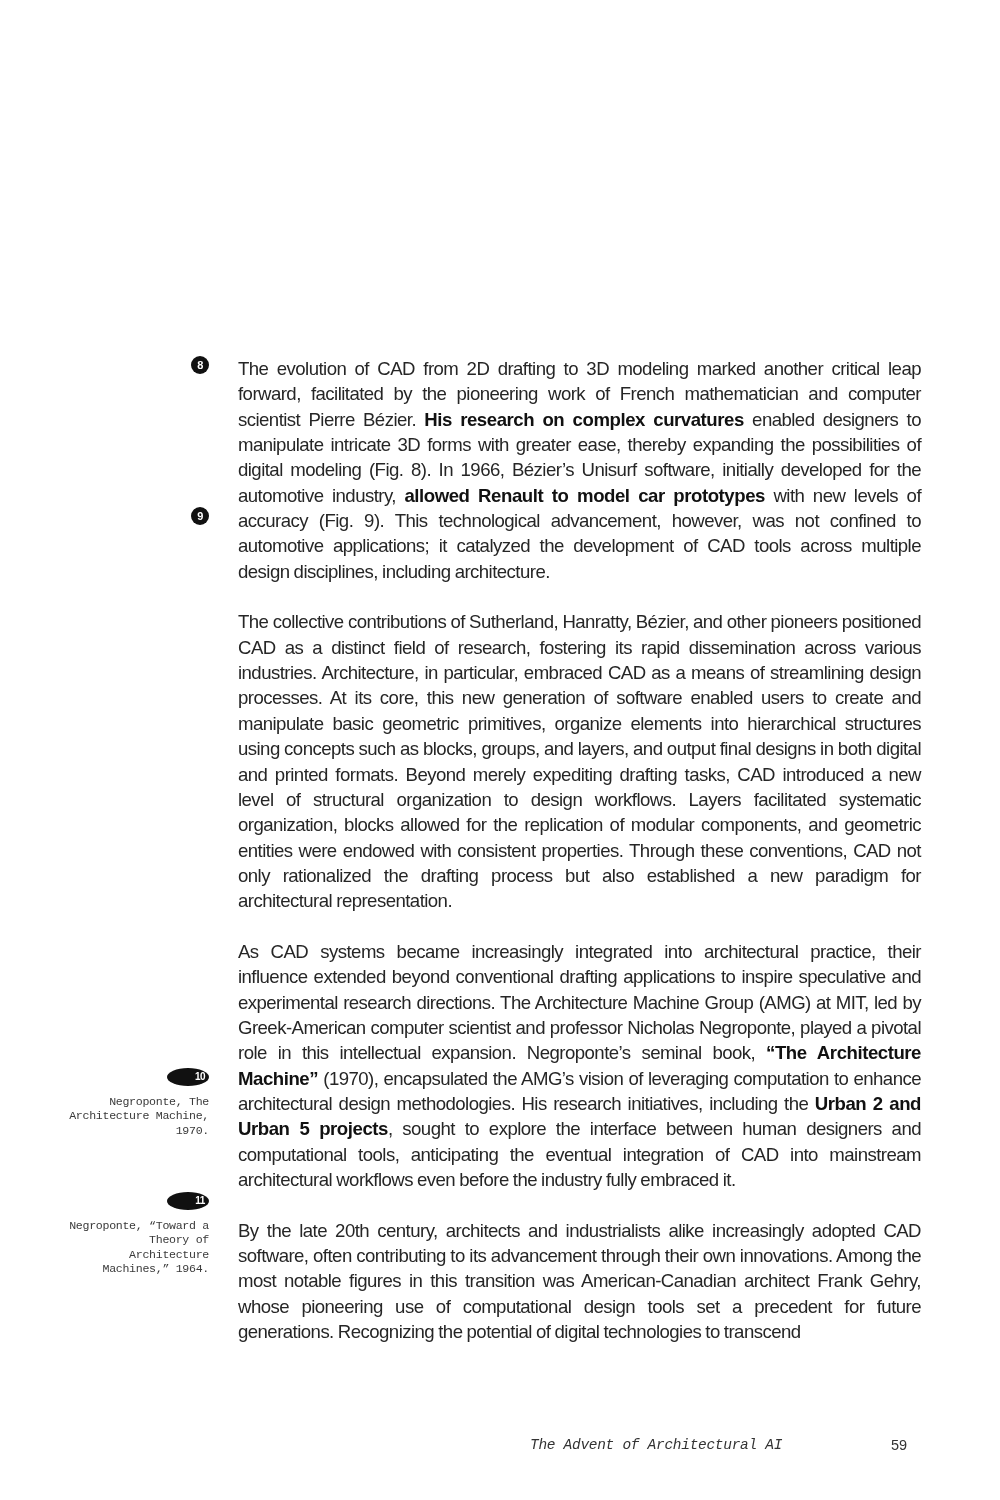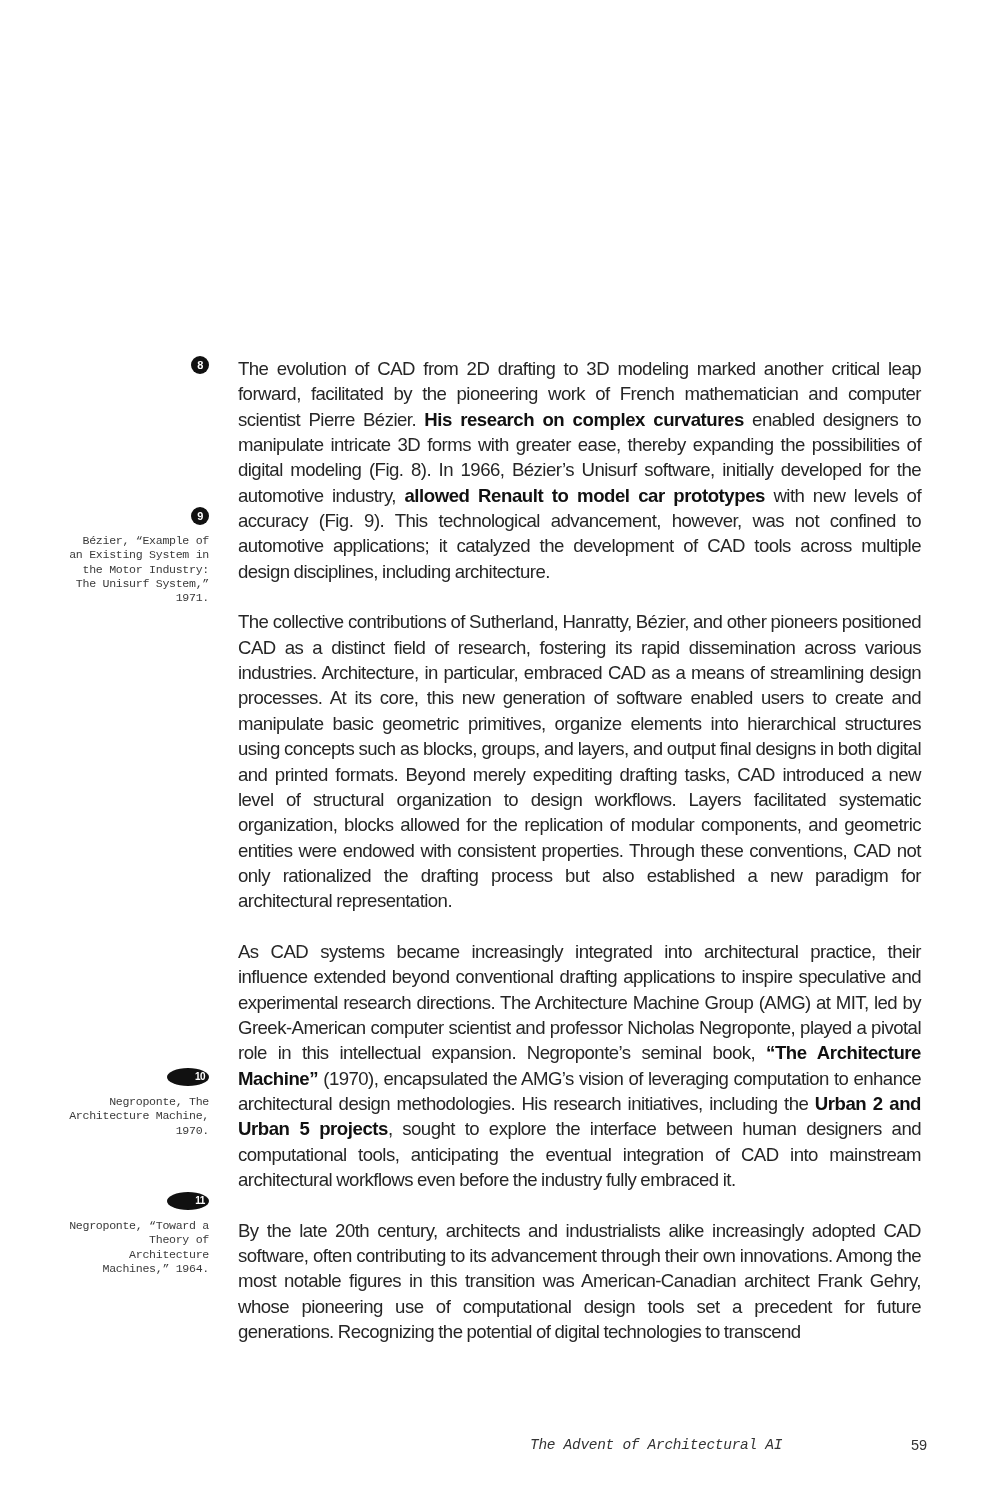--- a/index.html
+++ b/index.html
@@ -86,37 +86,36 @@
     color: #333333;
   }
   .running-title {
     position: absolute;
     left: 530px;
     letter-spacing: -0.3px;
     font-style: italic;
   }
   .page-number {
     position: absolute;
-    left: 911px;
+    left: 891px;
     font-family: "Liberation Sans", sans-serif;
     font-size: 14.5px;
   }
 </style>
 </head>
 <body>
 
 <div class="page">
 
   <div class="note" style="top:356px;">
     <span class="badge">8</span>
   </div>
 
   <div class="note" style="top:507px;">
     <span class="badge">9</span>
-    <span class="note-text">Bézier, “Example of an Existing System in the Motor Industry: The Unisurf System,” 1971.</span>
   </div>
 
   <div class="note" style="top:1068px;">
     <span class="badge wide">10</span>
     <span class="note-text">Negroponte, The Architecture Machine, 1970.</span>
   </div>
 
   <div class="note" style="top:1164px;margin-top:28px;">
     <span class="badge wide">11</span>
     <span class="note-text">Negroponte, “Toward a Theory of Architecture Machines,” 1964.</span>

